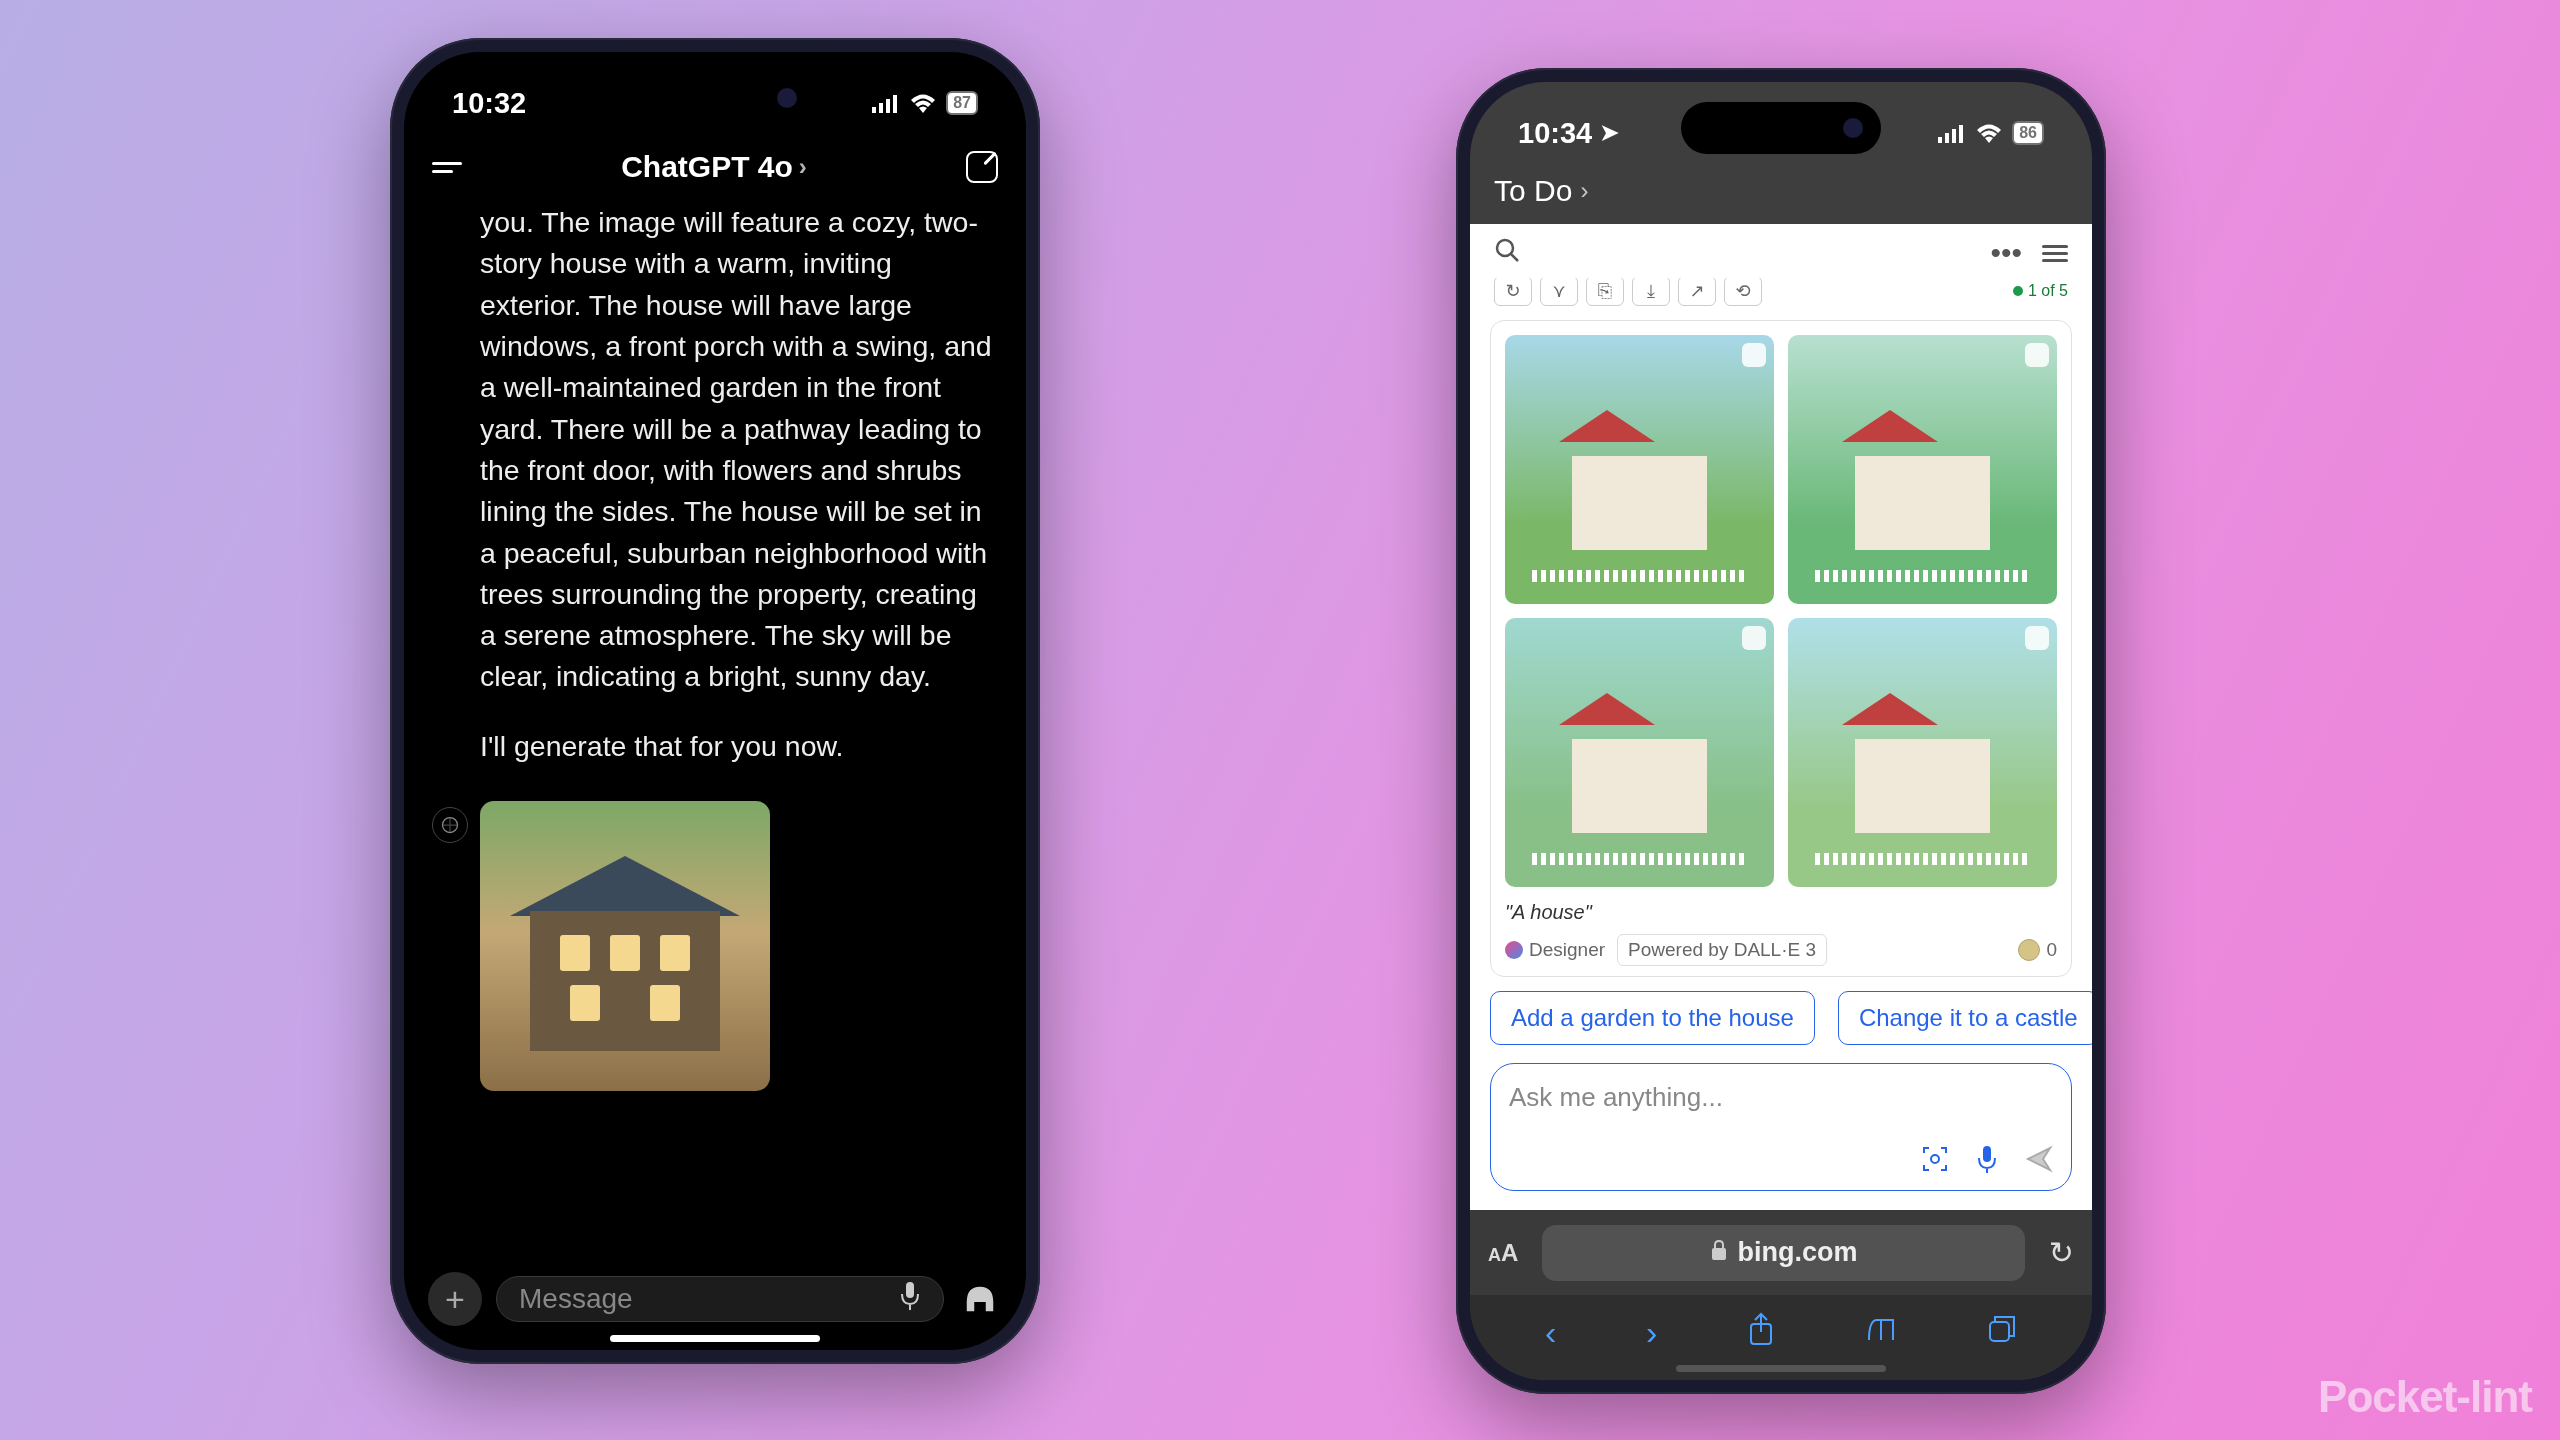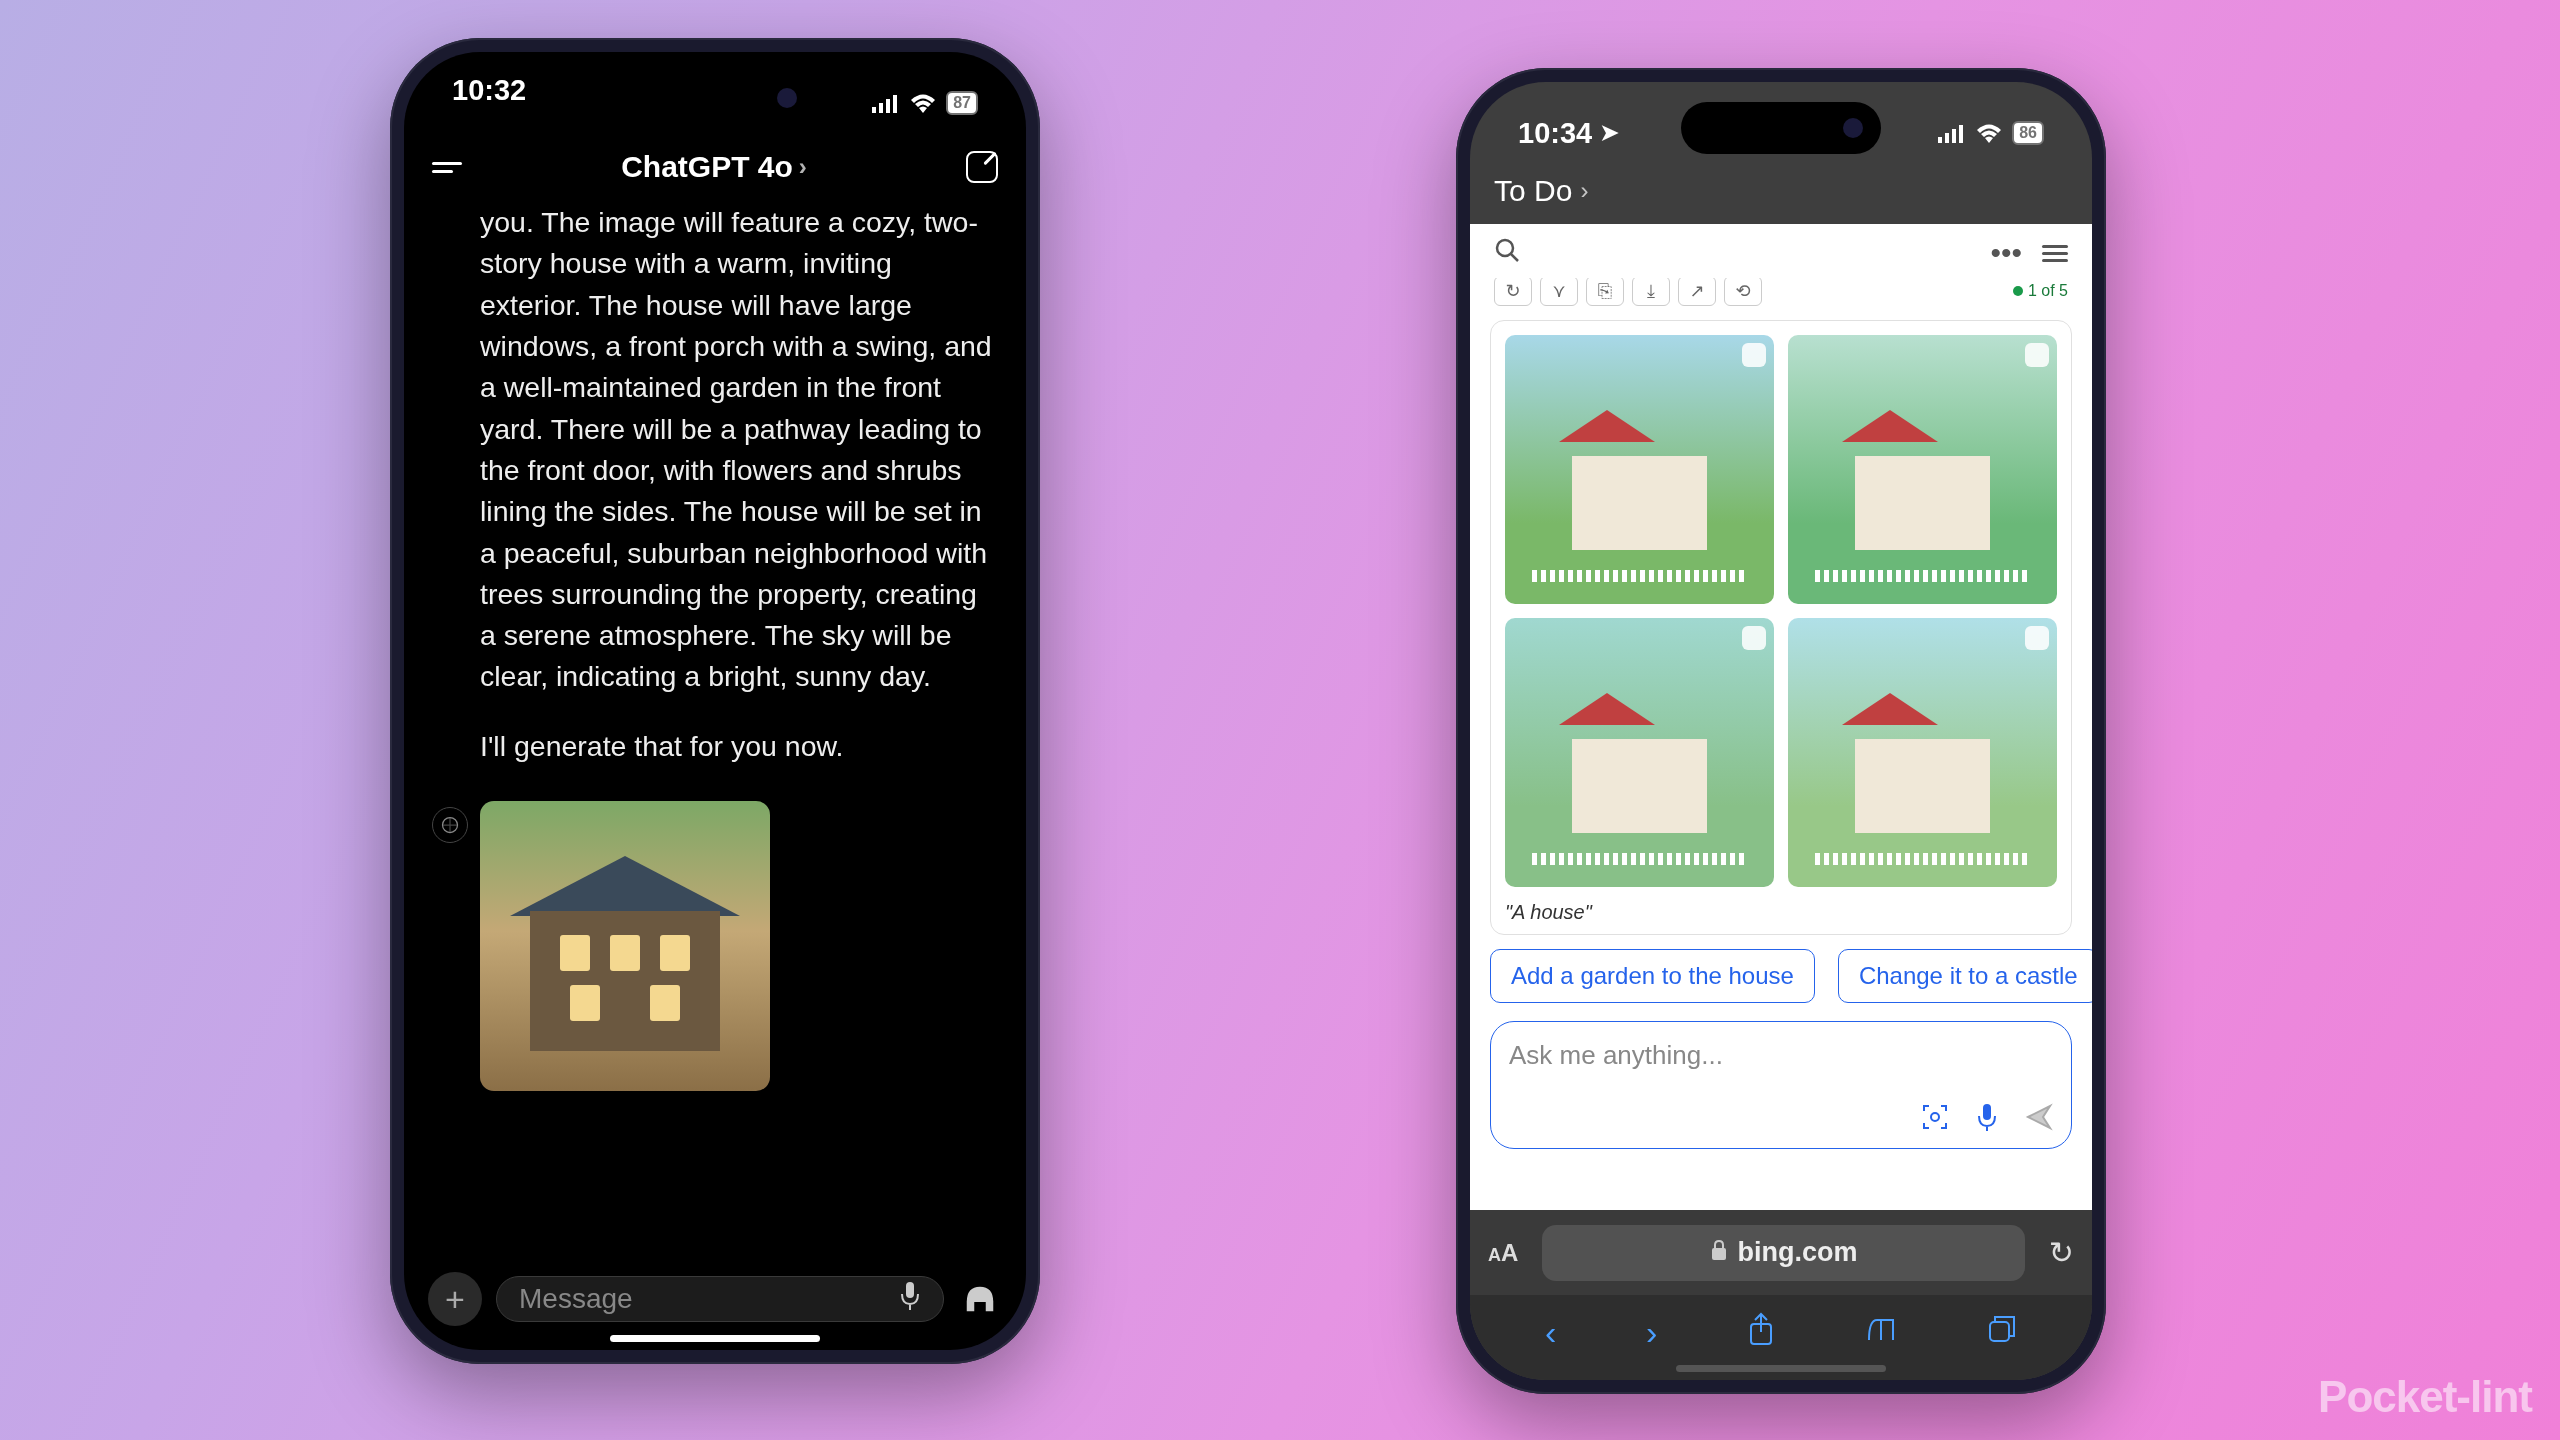--- a/index.html
+++ b/index.html
@@ -21,21 +21,21 @@
 .screen-light { background: #3e3e3e; color: #000; }
 .notch {
   position: absolute; top: 20px; left: 50%; transform: translateX(-50%);
   width: 200px; height: 52px; background: #000; border-radius: 36px; z-index: 10;
 }
 .notch::after {
   content: ''; position: absolute; right: 18px; top: 50%; transform: translateY(-50%);
   width: 20px; height: 20px; background: #1a1a3a; border-radius: 50%;
 }
 .status-bar {
-  display: flex; justify-content: space-between; 
+  display: flex; justify-content: space-between; align-items: center;
   padding: 22px 48px 0; height: 80px; font-weight: 600; font-size: 29px;
 }
 .status-dark { color: #fff; }
 .status-light { color: #fff; }
 .status-right { display: flex; align-items: center; gap: 10px; }
 .battery-box {
   border: 2px solid currentColor; border-radius: 6px; padding: 1px 5px;
   font-size: 16px; font-weight: 700; position: relative; background: #fff; color: #737373;
 }
 .app-header-dark {
@@ -276,20 +276,25 @@
               <div class="badge-corner"></div>
             </div>
           <div class="house-thumb ht4">
               <div class="th-roof"></div>
               <div class="th-body"></div>
               <div class="th-fence"></div>
               <div class="badge-corner"></div>
             </div>
         </div>
         <div class="prompt-label">"A house"</div>
+        <div class="card-footer">
+          <span class="designer-badge">Designer</span>
+          <span class="powered-box">Powered by DALL·E 3</span>
+          <span class="coin">0</span>
+        </div>
       </div>
       <div class="suggestion-row">
         <div class="suggestion-pill">Add a garden to the house</div>
         <div class="suggestion-pill">Change it to a castle</div>
       </div>
       <div class="ask-box">
         <span class="ask-placeholder">Ask me anything...</span>
         <div class="ask-icons">
           <span>
             <svg width="28" height="28" viewBox="0 0 28 28" fill="none" stroke="#2563eb" stroke-width="2">

